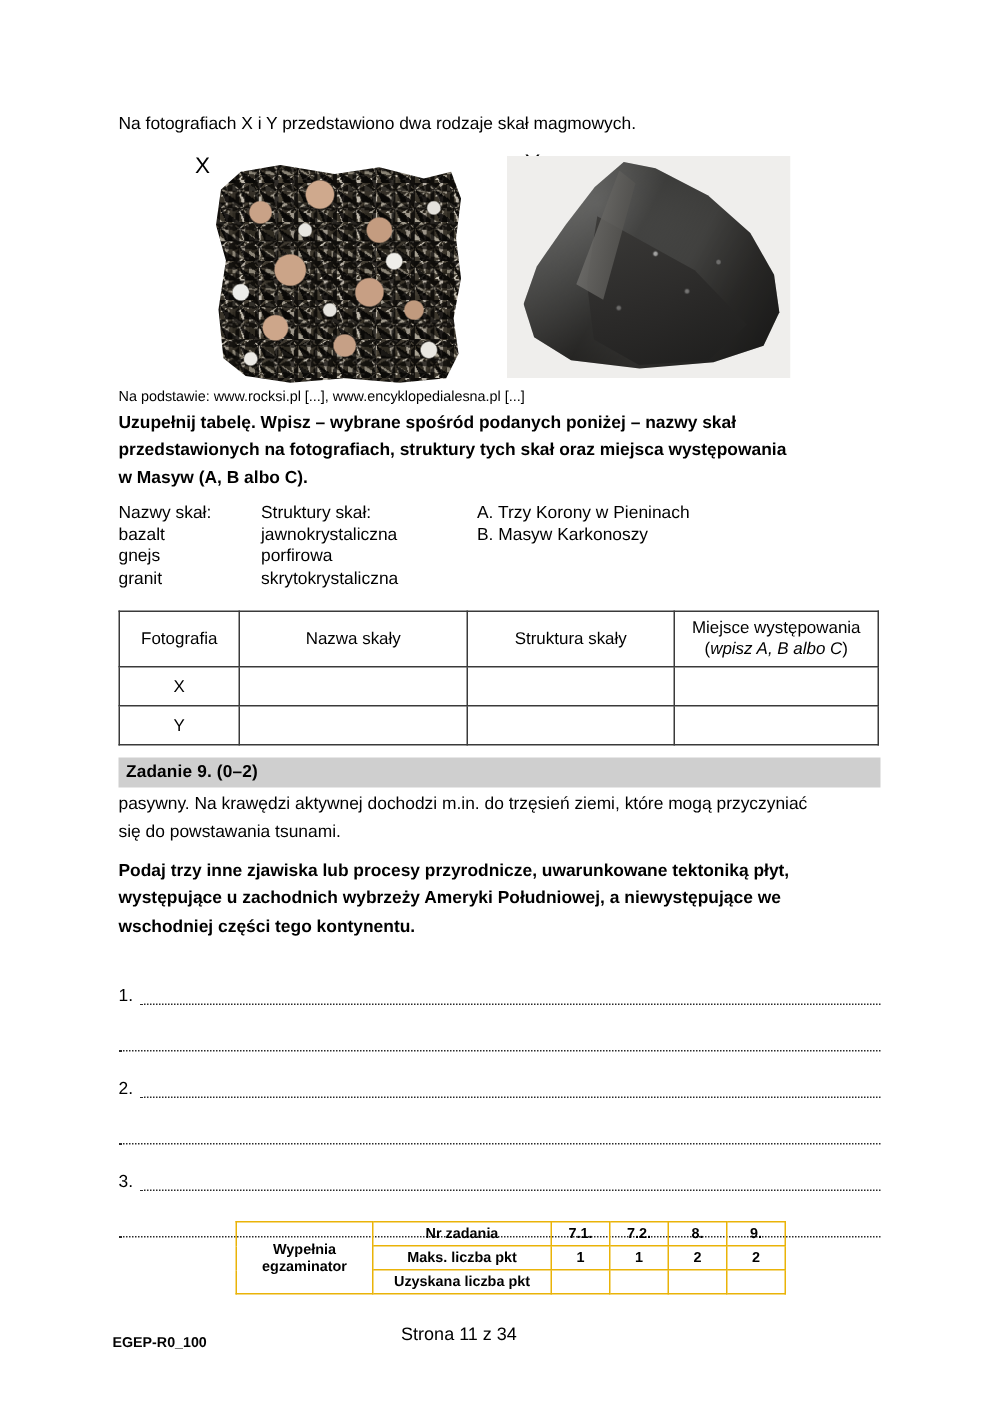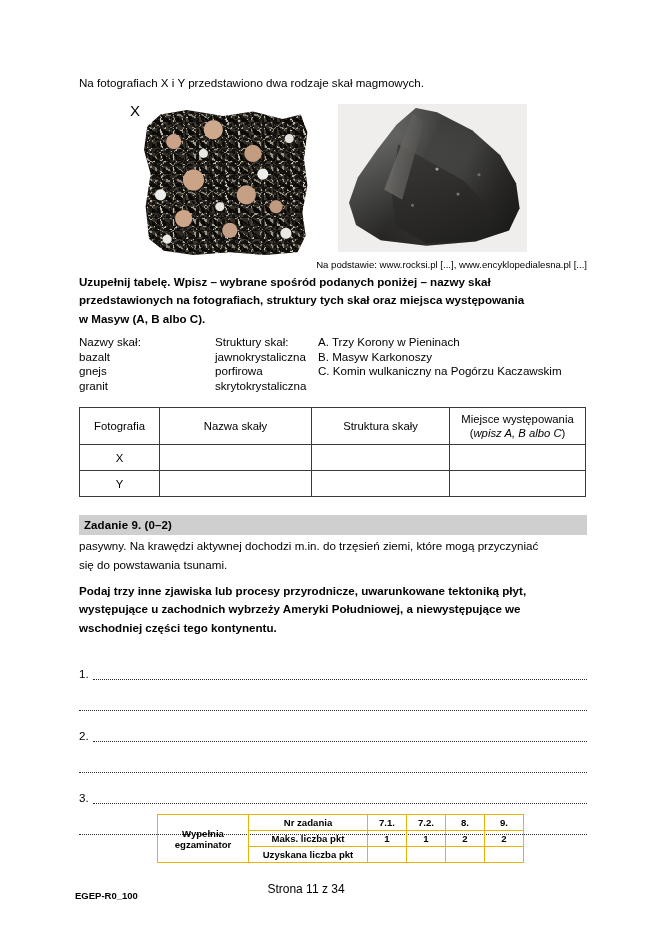--- a/index.html
+++ b/index.html
@@ -141,37 +141,36 @@
     left: 0; top: 0;
     width: 100%; height: 100%;
     background-image:
       radial-gradient(circle at 52% 44%, rgba(255,255,255,0.55) 0 1px, transparent 2px),
       radial-gradient(circle at 64% 62%, rgba(255,255,255,0.35) 0 1px, transparent 2px),
       radial-gradient(circle at 38% 70%, rgba(255,255,255,0.3) 0 1px, transparent 2px),
       radial-gradient(circle at 76% 48%, rgba(255,255,255,0.28) 0 1px, transparent 2px);
   }
 
   .source-note {
-    text-align: right;
     font-size: 9.6px;
     line-height: 12px;
     margin-top: 2px;
   }
 
   
   .options {
     position: relative;
     margin-top: 9px;
     font-size: 11.6px;
     line-height: 14.4px;
     height: 62px;
   }
   .opt-col { position: absolute; top: 0; white-space: nowrap; }
   .opt-col-1 { left: 0; }
-  .opt-col-2 { left: 95px; margin-left: 41px; }
+  .opt-col-2 { left: 95px; }
   .opt-col-3 { left: 239px; }
   .opt-col div { height: 14.4px; }
 
   
   table.answer {
     margin-top: 10px;
     border-collapse: collapse;
     width: 506px;
     table-layout: fixed;
   }
@@ -295,21 +294,20 @@
       </div>
       <div class="opt-col opt-col-2">
         <div>Struktury skał:</div>
         <div>jawnokrystaliczna</div>
         <div>porfirowa</div>
         <div>skrytokrystaliczna</div>
       </div>
       <div class="opt-col opt-col-3">
         <div>A. Trzy Korony w Pieninach</div>
         <div>B. Masyw Karkonoszy</div>
-        <div>C. Komin wulkaniczny na Pogórzu Kaczawskim</div>
       </div>
     </div>
 
     <table class="answer">
       <colgroup>
         <col style="width:80px;">
         <col style="width:152px;">
         <col style="width:138px;">
         <col style="width:136px;">
       </colgroup>
@@ -333,21 +331,21 @@
         </tr>
         <tr>
           <td>Y</td>
           <td></td>
           <td></td>
           <td></td>
         </tr>
       </tbody>
     </table>
 
-    <div class="task-band" style="margin-top:18px;">Zadanie 9. (0–2)</div>
+    <div class="task-band" style="margin-top:8px;">Zadanie 9. (0–2)</div>
     <div class="para">pasywny. Na krawędzi aktywnej dochodzi m.in. do trzęsień ziemi, które mogą przyczyniać</div>
     <div class="para">się do powstawania tsunami.</div>
 
     <div class="para bold" style="margin-top:10px;">Podaj trzy inne zjawiska lub procesy przyrodnicze, uwarunkowane tektoniką płyt,</div>
     <div class="para bold">występujące u zachodnich wybrzeży Ameryki Południowej, a niewystępujące we</div>
     <div class="para bold">wschodniej części tego kontynentu.</div>
 
     <div class="lines">
       <div class="line-row">
         <div class="line-num">1.</div>

